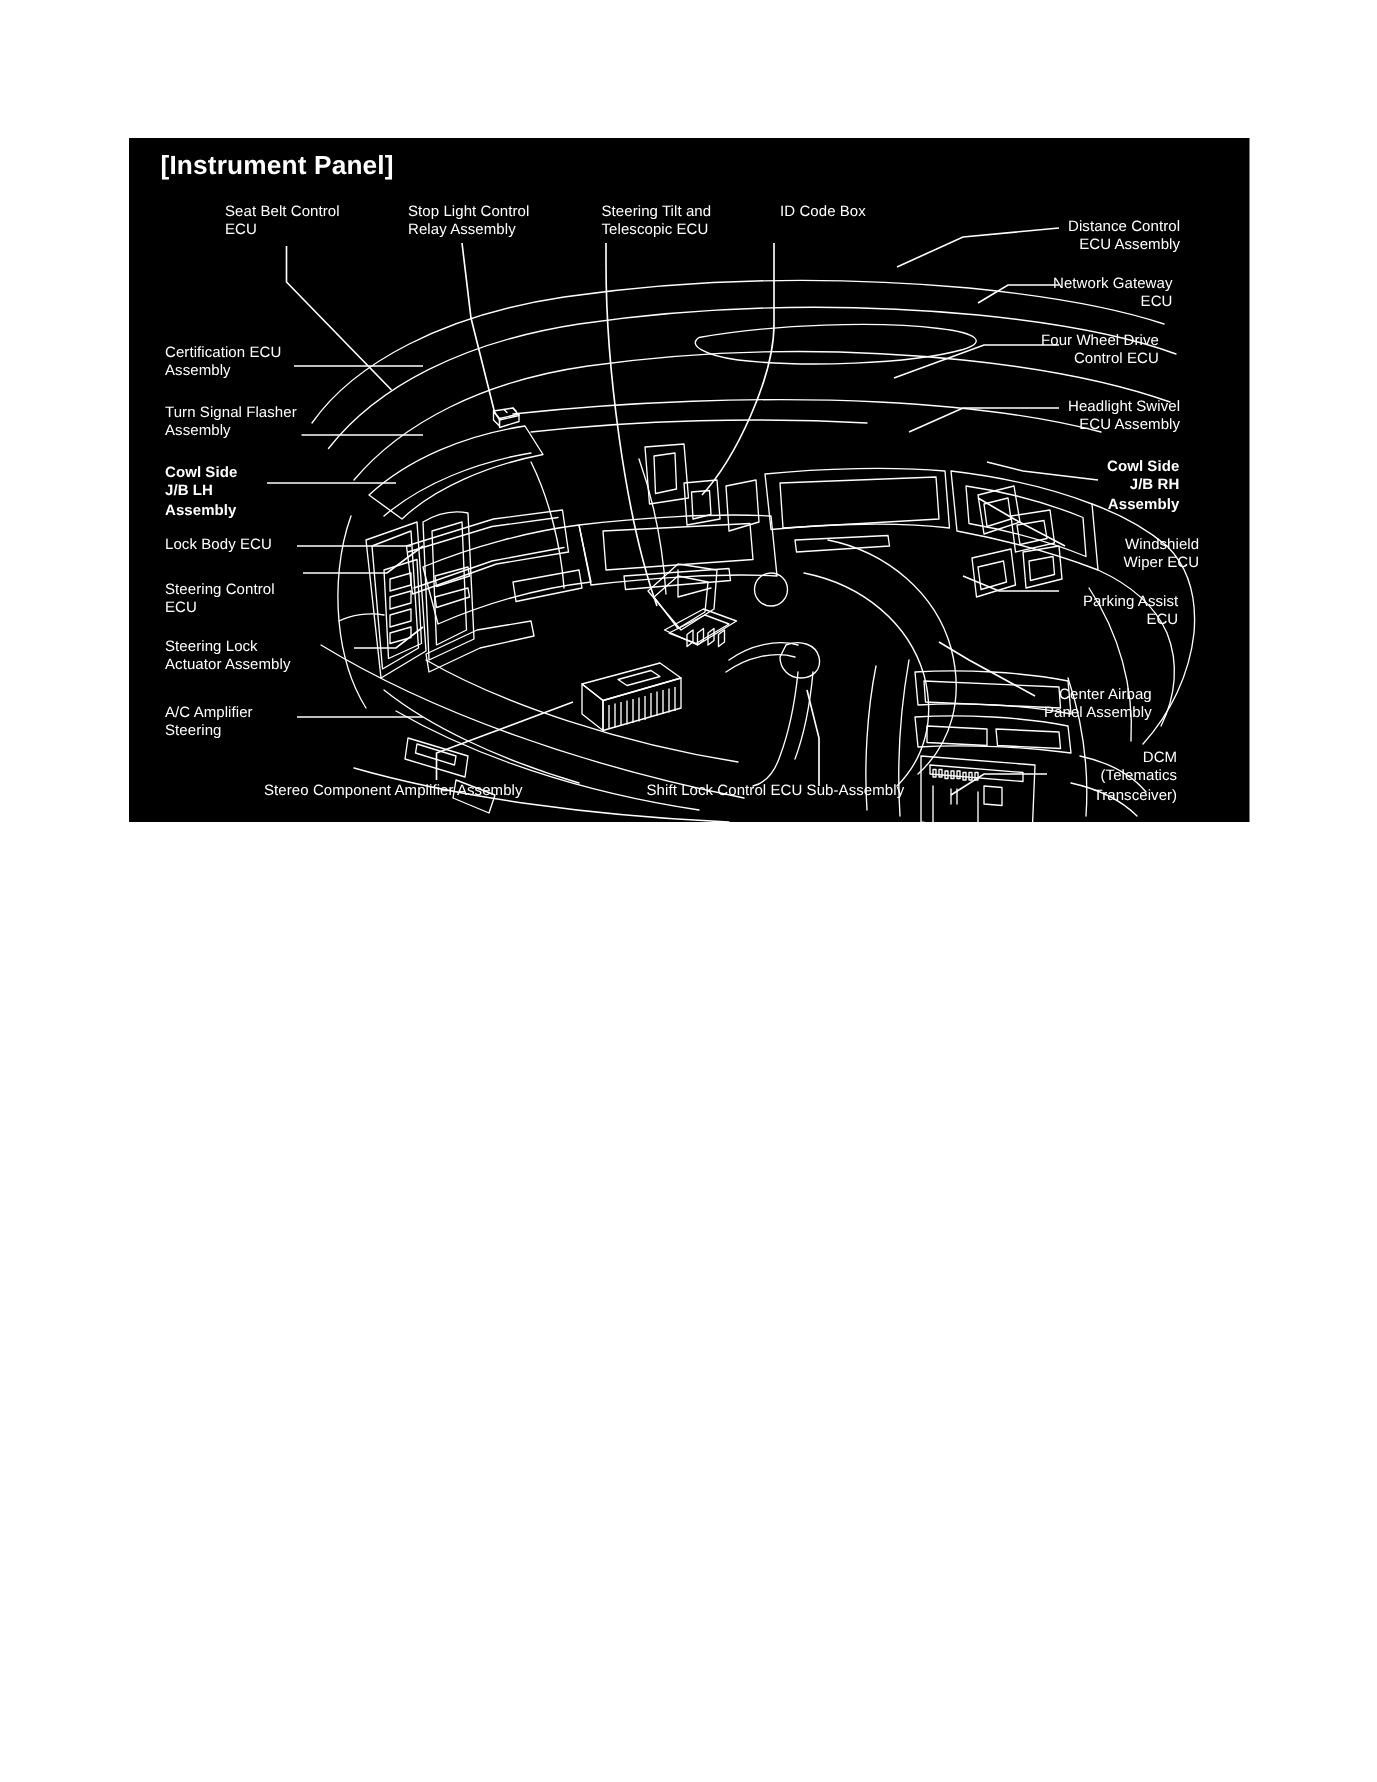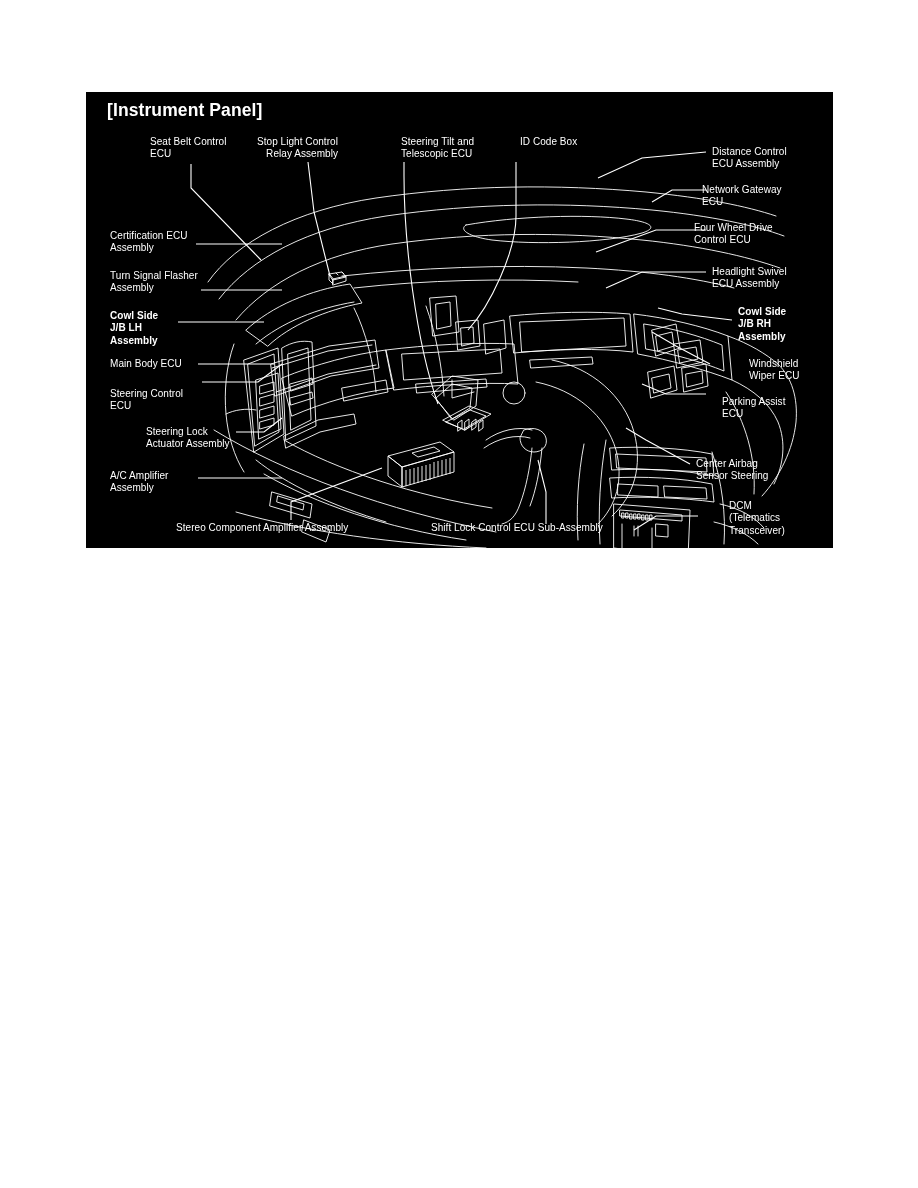--- a/index.html
+++ b/index.html
@@ -46,21 +46,21 @@
   }
   .lbl {
     position: absolute;
     color: #ffffff;
     font-size: 10px;
     line-height: 12.4px;
     white-space: pre;
     letter-spacing: 0.05px;
   }
   .lbl.bold { font-weight: bold; }
-  .lbl.right { text-align: left; }
+  .lbl.right { text-align: right; }
 </style>
 </head>
 <body>
 
 <div id="page">
 
   <div id="figure">
 
     <svg viewBox="0 0 747 456">
       <g fill="none" stroke="#ffffff" stroke-width="0.9" stroke-linejoin="round" stroke-linecap="round">
@@ -248,48 +248,48 @@
 
         <path d="M612 424 L570 424 L548 438"></path>
       </g>
     </svg>
 
     <div class="fig-title">[Instrument Panel]</div>
 
     <div class="lbl" style="left:64px; top:44px;">Seat Belt Control
 ECU</div>
 
-    <div class="lbl" style="left:171px; top:44px;text-align:right;">Stop Light Control
+    <div class="lbl" style="left:186px; top:44px;">Stop Light Control
 Relay Assembly</div>
 
     <div class="lbl" style="left:315px; top:44px;">Steering Tilt and
 Telescopic ECU</div>
 
     <div class="lbl" style="left:434px; top:44px;">ID Code Box</div>
 
     <div class="lbl" style="left:24px; top:138px;">Certification ECU
 Assembly</div>
 
     <div class="lbl" style="left:24px; top:178px;">Turn Signal Flasher
 Assembly</div>
 
     <div class="lbl bold" style="left:24px; top:218px;">Cowl Side
 J/B LH
 Assembly</div>
 
-    <div class="lbl" style="left:24px; top:266px;">Main Body ECU</div>
+    <div class="lbl" style="left:24px; top:266px;">Lock Body ECU</div>
 
     <div class="lbl" style="left:24px; top:296px;">Steering Control
 ECU</div>
 
-    <div class="lbl" style="left:24px; top:334px;margin-left:36px;">Steering Lock
+    <div class="lbl" style="left:24px; top:334px;">Steering Lock
 Actuator Assembly</div>
 
     <div class="lbl" style="left:24px; top:378px;">A/C Amplifier
-Assembly</div>
+Steering</div>
 
     <div class="lbl right" style="left:626px; top:54px;">Distance Control
 ECU Assembly</div>
 
     <div class="lbl right" style="left:616px; top:92px;">Network Gateway
 ECU</div>
 
     <div class="lbl right" style="left:608px; top:130px;">Four Wheel Drive
 Control ECU</div>
 
@@ -300,21 +300,21 @@
 J/B RH
 Assembly</div>
 
     <div class="lbl right" style="left:652px; top:266px;margin-left:11px;">Windshield
 Wiper ECU</div>
 
     <div class="lbl right" style="left:636px; top:304px;">Parking Assist
 ECU</div>
 
     <div class="lbl right" style="left:610px; top:366px;">Center Airbag
-Sensor Steering</div>
+Panel Assembly</div>
 
     <div class="lbl right" style="left:643px; top:408px;">DCM
 (Telematics
 Transceiver)</div>
 
     <div class="lbl" style="left:90px; top:430px;">Stereo Component Amplifier Assembly</div>
 
     <div class="lbl" style="left:345px; top:430px;">Shift Lock Control ECU Sub-Assembly</div>
 
   </div>

